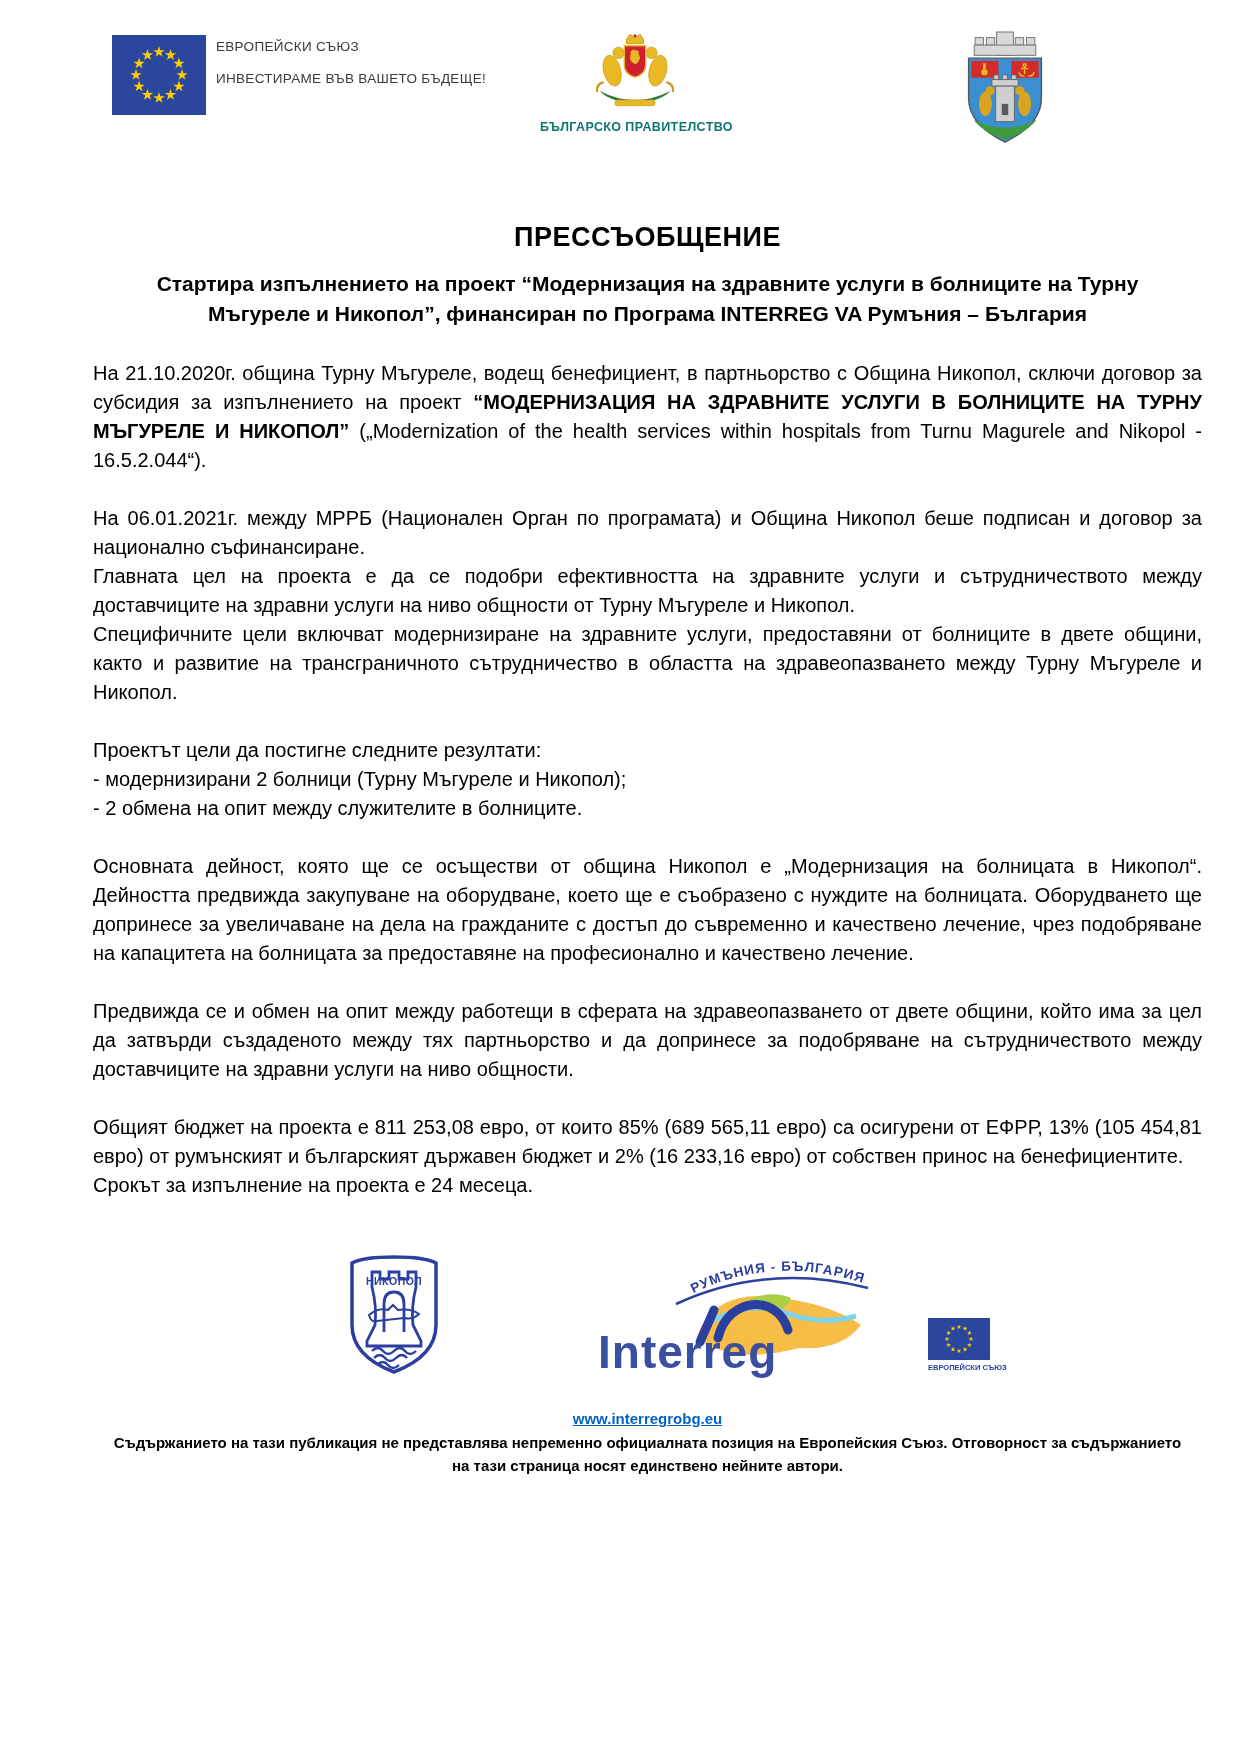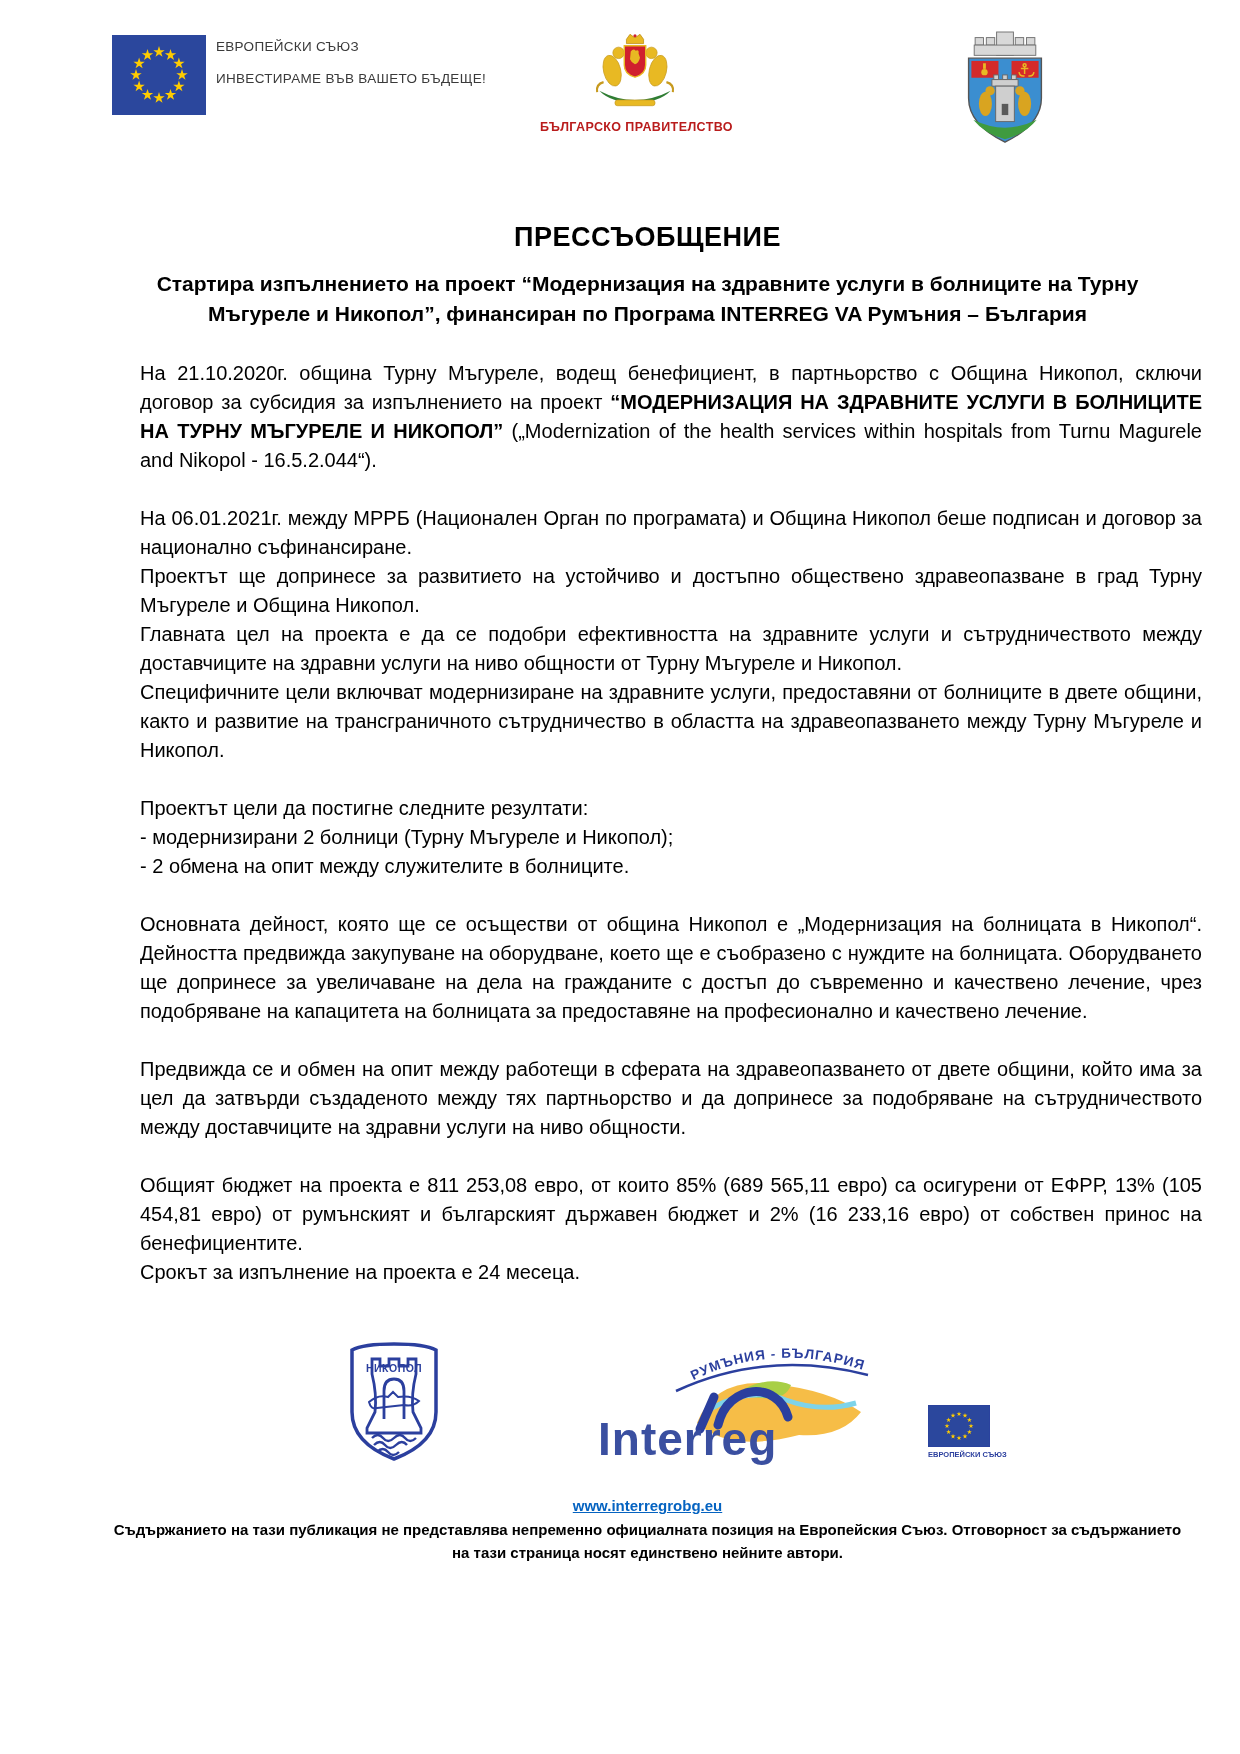--- a/index.html
+++ b/index.html
@@ -8,30 +8,30 @@
     position:relative; width:1240px; height:1754px; margin:0 auto;
     background:#ffffff; overflow:hidden;
     font-family:"Liberation Sans", sans-serif; color:#1a1a1a;
   }
   
   .eu-flag { position:absolute; left:112px; top:35px; width:94px; height:80px; }
   .eu-lines { position:absolute; left:216px; top:32px; font-size:13.5px; color:#3a3a3a; letter-spacing:.3px; }
   .eu-lines div { line-height:30px; margin-bottom:2px; white-space:nowrap; }
   .gov-block { position:absolute; left:540px; top:24px; width:190px; text-align:center; }
   .gov-block svg { width:100px; height:92px; display:block; margin:0 auto; }
-  .gov-label { margin-top:4px; font-size:12.5px; font-weight:bold; color:#b91c1c; letter-spacing:.4px; white-space:nowrap; }
+  .gov-label { margin-top:4px; font-size:12.5px; font-weight:bold; color:#0f766e; letter-spacing:.4px; white-space:nowrap; }
   .turnu { position:absolute; left:963px; top:28px; width:84px; height:120px; }
 
   
   .content { padding:222px 38px 0 93px; }
   h1.title { text-align:center; font-size:27px; font-weight:bold; color:#000; letter-spacing:.5px; }
   h2.subtitle { text-align:center; font-size:21px; font-weight:bold; color:#000;
                 line-height:30px; margin:16px auto 0 auto; max-width:1030px; }
   .body { margin-top:30px; font-size:20px; line-height:29px; color:#000; }
-  .body p { text-align:justify;margin-left:47px; }
+  .body p { text-align:justify; }
   .body p.nj { text-align:left; }
   .mb { margin-bottom:29px; }
   .b { font-weight:bold; }
 
   
   .bottom-logos { display:flex; align-items:center; margin:40px 0 0 253px; }
   .nikopol { width:96px; height:124px; }
   .interreg-wrap { display:flex; align-items:flex-start; margin-left:150px; }
   .interreg-main { width:330px; height:148px; }
   .interreg-eu { margin:78px 0 0 6px; text-align:center; }
@@ -133,21 +133,20 @@
   </svg>
 
   <div class="content">
     <h1 class="title">ПРЕССЪОБЩЕНИЕ</h1>
     <h2 class="subtitle">Стартира изпълнението на проект “Модернизация на здравните услуги в болниците на Турну Мъгуреле и Никопол”, финансиран по Програма INTERREG VA Румъния – България</h2>
 
     <div class="body">
       <p class="mb"><span>На 21.10.2020г. община Турну Мъгуреле, водещ бенефициент, в партньорство с Община Никопол, сключи договор за субсидия за изпълнението на проект </span><span class="b">“МОДЕРНИЗАЦИЯ НА ЗДРАВНИТЕ УСЛУГИ В БОЛНИЦИТЕ НА ТУРНУ МЪГУРЕЛЕ И НИКОПОЛ”</span><span> („Modernization of the health services within hospitals from Turnu Magurele and Nikopol - 16.5.2.044“).</span></p>
 
       <p>На 06.01.2021г. между МРРБ (Национален Орган по програмата) и Община Никопол беше подписан и договор за национално съфинансиране.</p>
-      <p>Проектът ще допринесе за развитието на устойчиво и достъпно обществено здравеопазване в град Турну Мъгуреле и Община Никопол.</p>
       <p>Главната цел на проекта е да се подобри ефективността на здравните услуги и сътрудничеството между доставчиците на здравни услуги на ниво общности от Турну Мъгуреле и Никопол.</p>
       <p class="mb">Специфичните цели включват модернизиране на здравните услуги, предоставяни от болниците в двете общини, както и развитие на трансграничното сътрудничество в областта на здравеопазването между Турну Мъгуреле и Никопол.</p>
 
       <p class="nj">Проектът цели да постигне следните резултати:</p>
       <p class="nj">- модернизирани 2 болници (Турну Мъгуреле и Никопол);</p>
       <p class="nj mb">- 2 обмена на опит между служителите в болниците.</p>
 
       <p class="mb">Основната дейност, която ще се осъществи от община Никопол е „Модернизация на болницата в Никопол“. Дейността предвижда закупуване на оборудване, което ще е съобразено с нуждите на болницата. Оборудването ще допринесе за увеличаване на дела на гражданите с достъп до съвременно и качествено лечение, чрез подобряване на капацитета на болницата за предоставяне на професионално и качествено лечение.</p>
 
       <p class="mb">Предвижда се и обмен на опит между работещи в сферата на здравеопазването от двете общини, който има за цел да затвърди създаденото между тях партньорство и да допринесе за подобряване на сътрудничеството между доставчиците на здравни услуги на ниво общности.</p>

